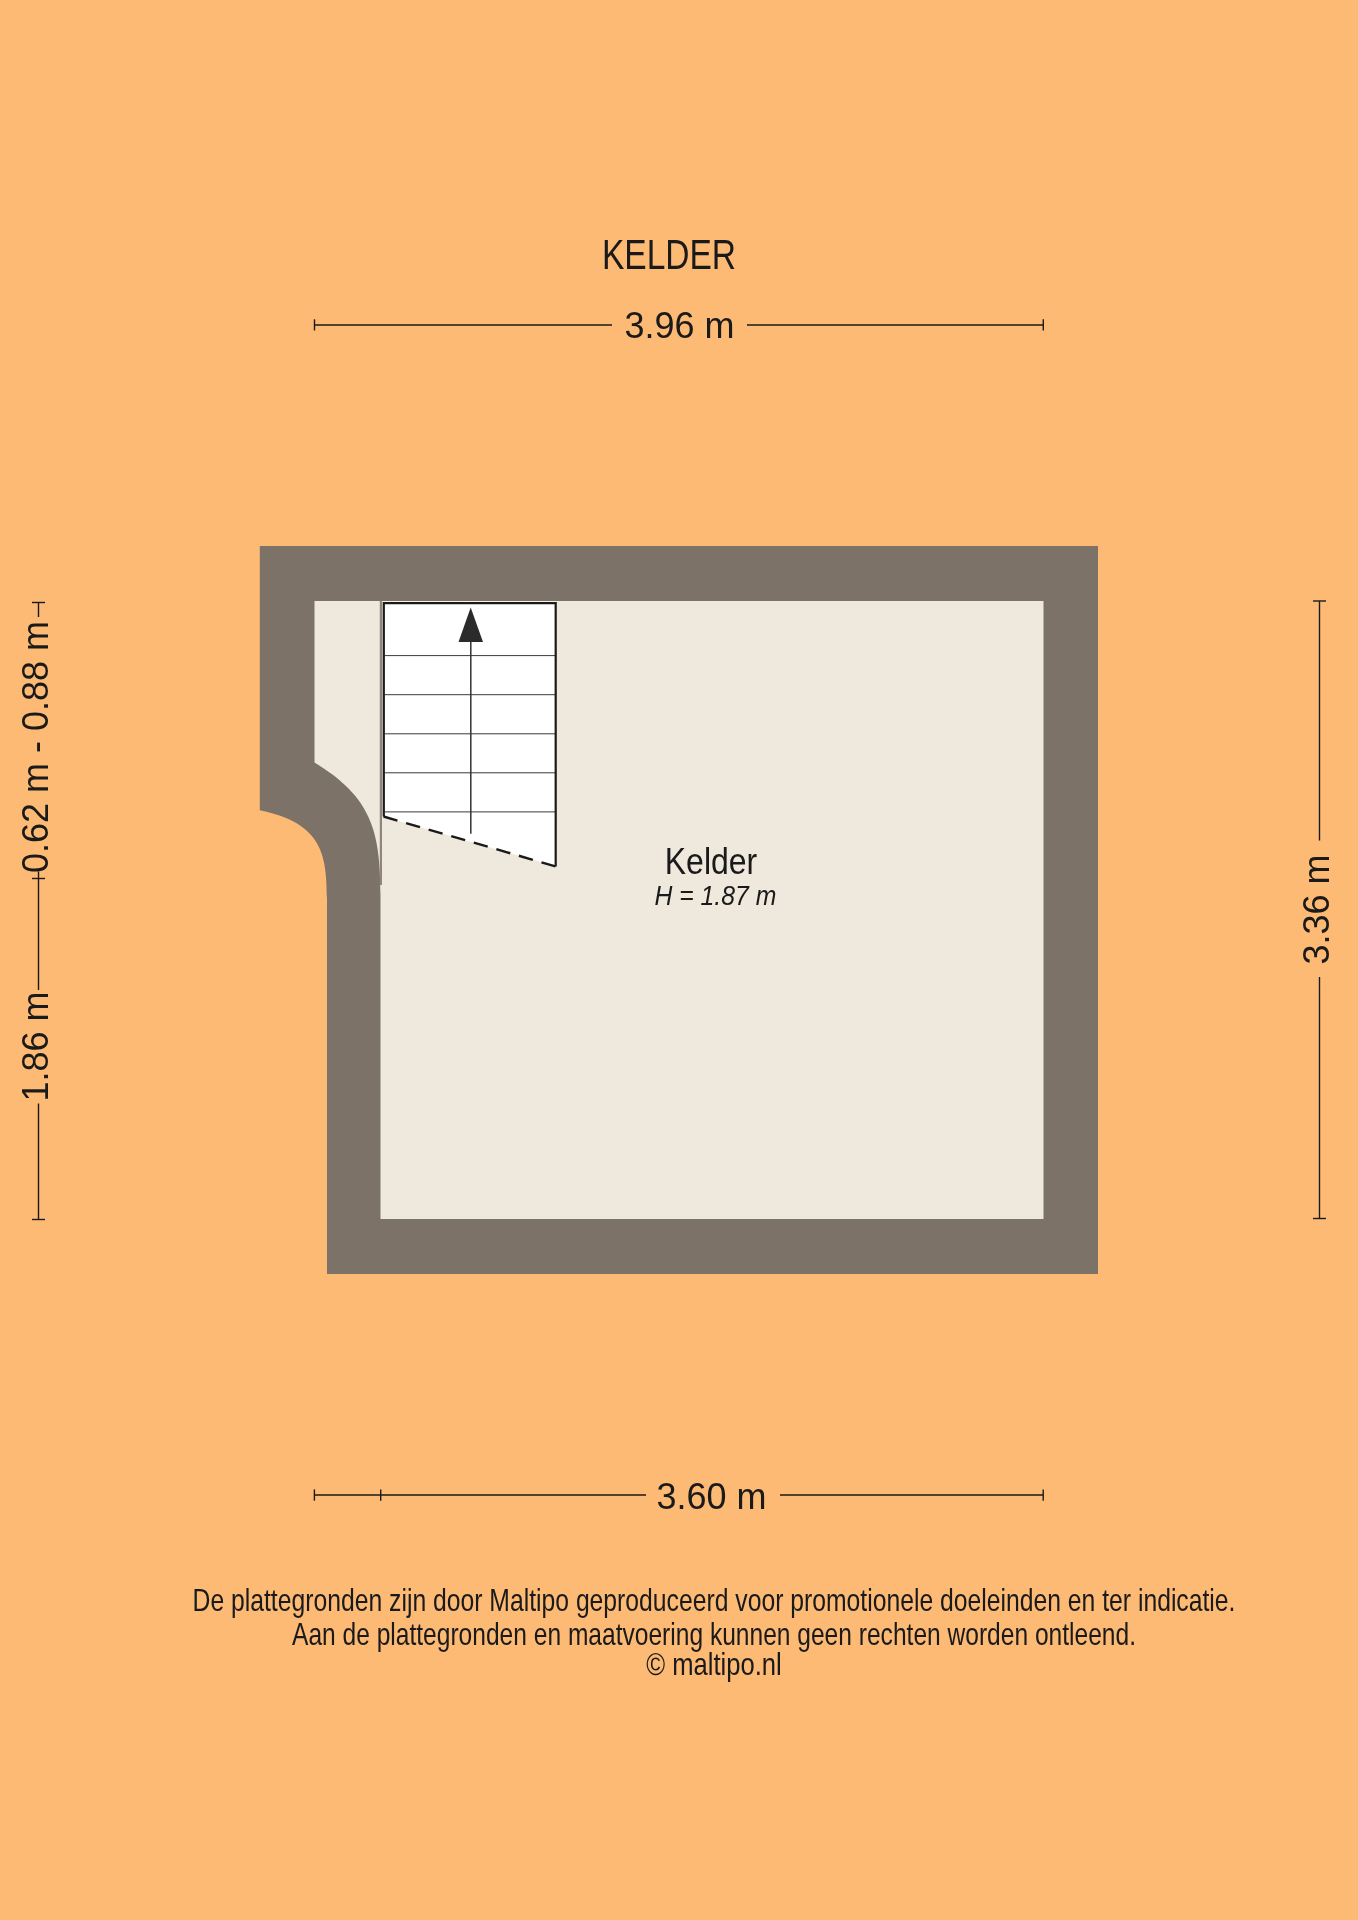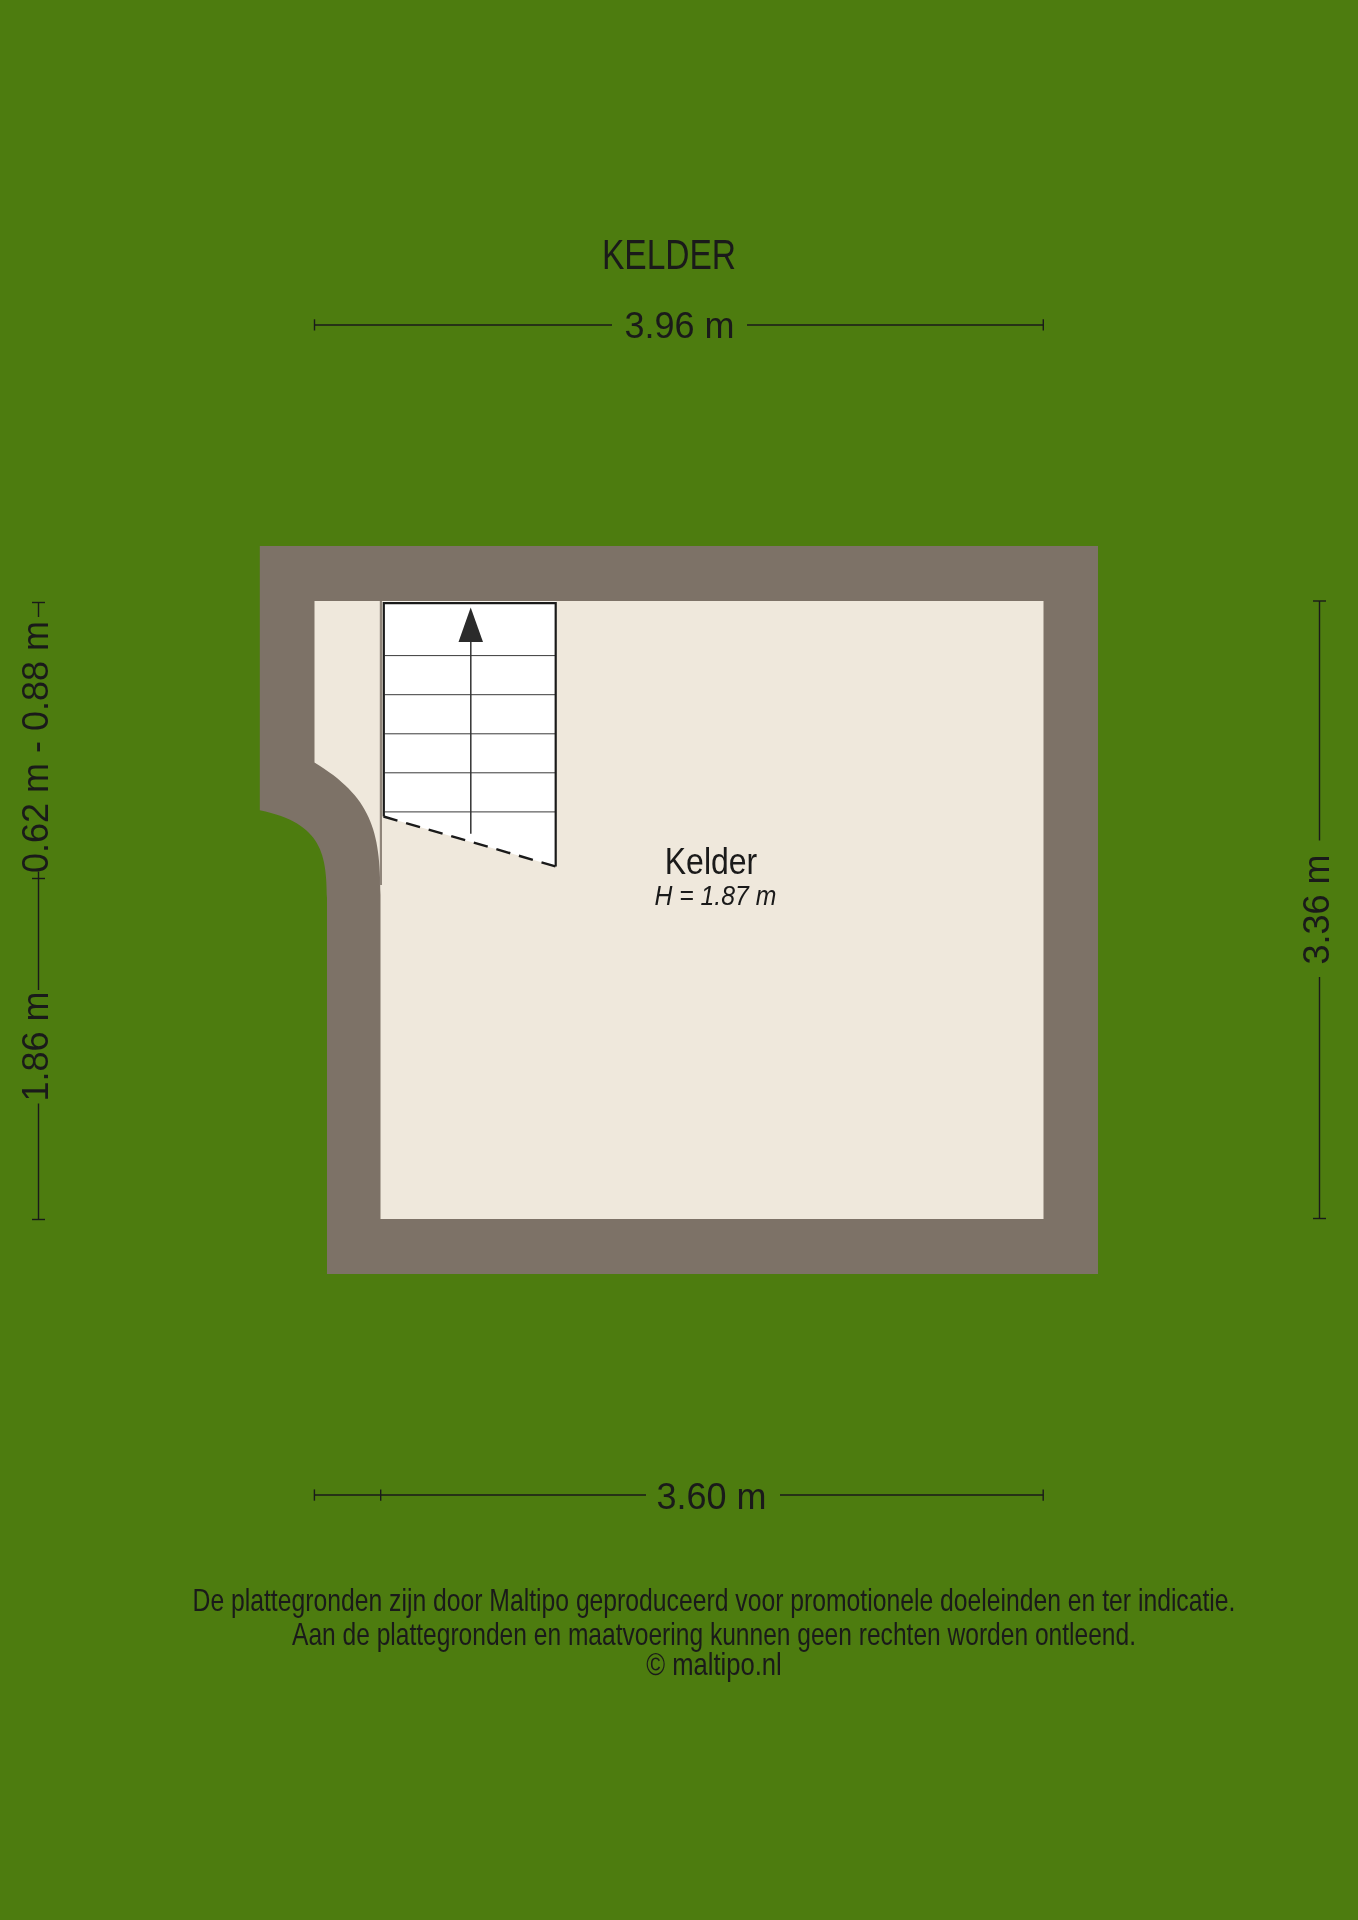--- a/index.html
+++ b/index.html
@@ -1,16 +1,16 @@
 <!DOCTYPE html>
 <html><head>
 <meta charset="utf-8">
 <style>
   html,body{margin:0;padding:0;background:#ffffff;}
-  .page{position:relative;width:1358px;height:1920px;background:#4d7c0f;overflow:hidden;
+  .page{position:relative;width:1358px;height:1920px;background:#fdba74;overflow:hidden;
         font-family:"Liberation Sans", sans-serif;}
   svg{position:absolute;left:0;top:0;}
   text{font-family:"Liberation Sans", sans-serif;fill:#1a1a1a;}
 </style>
 </head>
 <body>
 <div class="page">
 <svg width="1358" height="1920" viewBox="0 0 1358 1920">
 
   <text x="669" y="269" font-size="43" text-anchor="middle" transform="translate(669 0) scale(0.78 1) translate(-669 0)">KELDER</text>

